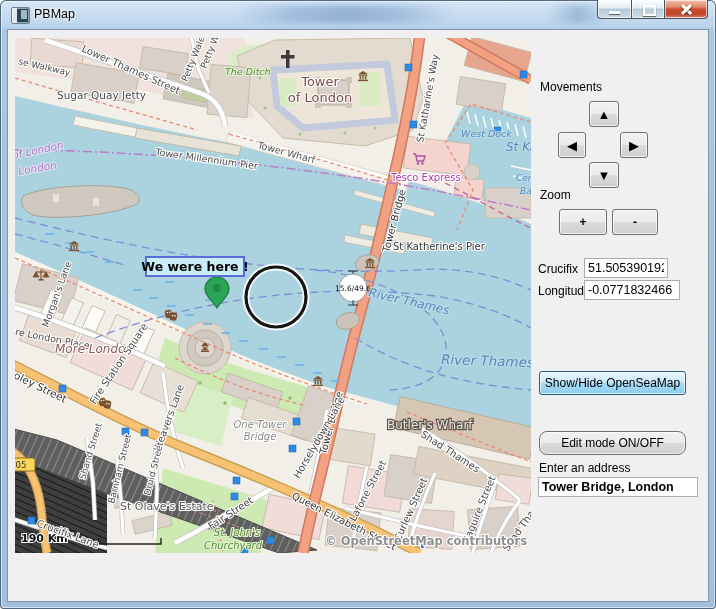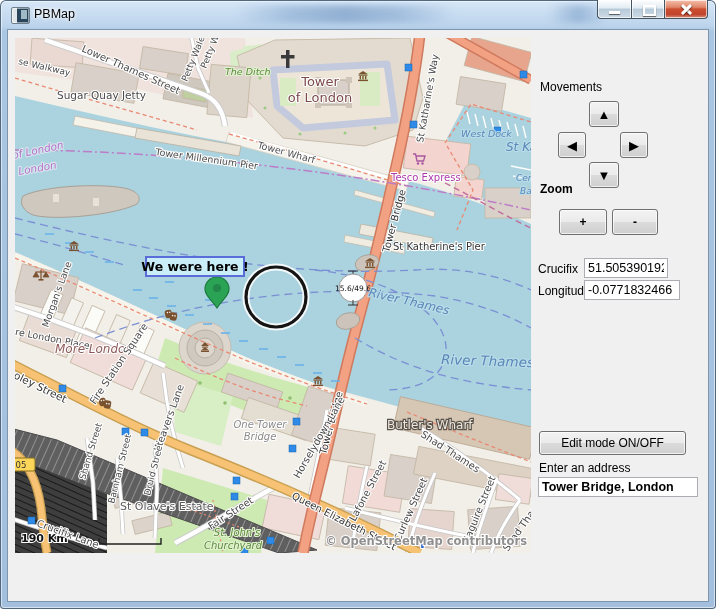--- a/index.html
+++ b/index.html
@@ -480,27 +480,28 @@
       <text class="attr-t" x="512" y="507" text-anchor="end">© OpenStreetMap contributors</text>
     </svg>
     </div>
 
     <div class="plabel" style="left:532px;top:50px;">Movements</div>
     <div class="btn arrowbtn" style="left:581px;top:71px;width:30px;height:26px;">▲</div>
     <div class="btn arrowbtn" style="left:550px;top:102px;width:28px;height:26px;">◀</div>
     <div class="btn arrowbtn" style="left:612px;top:102px;width:28px;height:26px;">▶</div>
     <div class="btn arrowbtn" style="left:581px;top:132px;width:30px;height:26px;">▼</div>
 
-    <div class="plabel" style="left:532px;top:152px;font-weight:bold;">Zoom</div>
+    <div class="plabel" style="left:532px;top:158px;">Zoom</div>
     <div class="btn" style="left:551px;top:179px;width:48px;height:26px;font-weight:bold;">+</div>
     <div class="btn" style="left:604px;top:179px;width:46px;height:26px;font-weight:bold;">-</div>
 
     <div class="plabel" style="left:530px;top:232px;">Crucifix</div>
     <input class="tbox" style="left: 576px; top: 228px; width: 84px; height: 20px;" value="51.5053901922">
     <div class="plabel" style="left:530px;top:254px;">Longitude</div>
     <input class="tbox" style="left: 576px; top: 250px; width: 96px; height: 20px;" value="-0.0771832466">
 
-    <div class="btn" style="left:531px;top:401px;width:147px;height:24px;">Edit mode ON/OFF</div>
+    <div class="btn hl" style="left:531px;top:341px;width:147px;height:24px;">Show/Hide OpenSeaMap</div>
+    <div class="btn" style="left:531px;top:401px;width:147px;height:24px;border-radius:8px;">Edit mode ON/OFF</div>
 
     <div class="plabel" style="left:531px;top:431px;">Enter an address</div>
     <input class="tbox" style="left: 530px; top: 447px; width: 160px; height: 20px; font-weight: bold;" value="Tower Bridge, London">
   </div>
 </div>
 
 </body></html>

